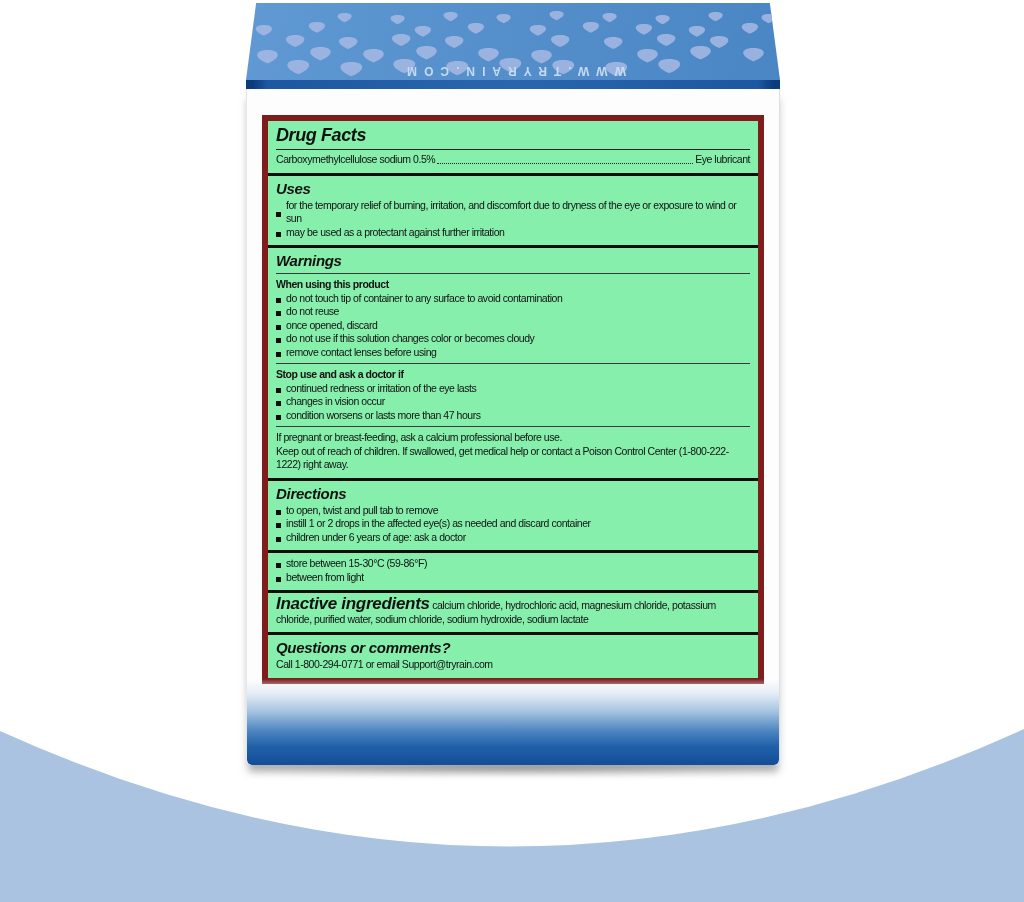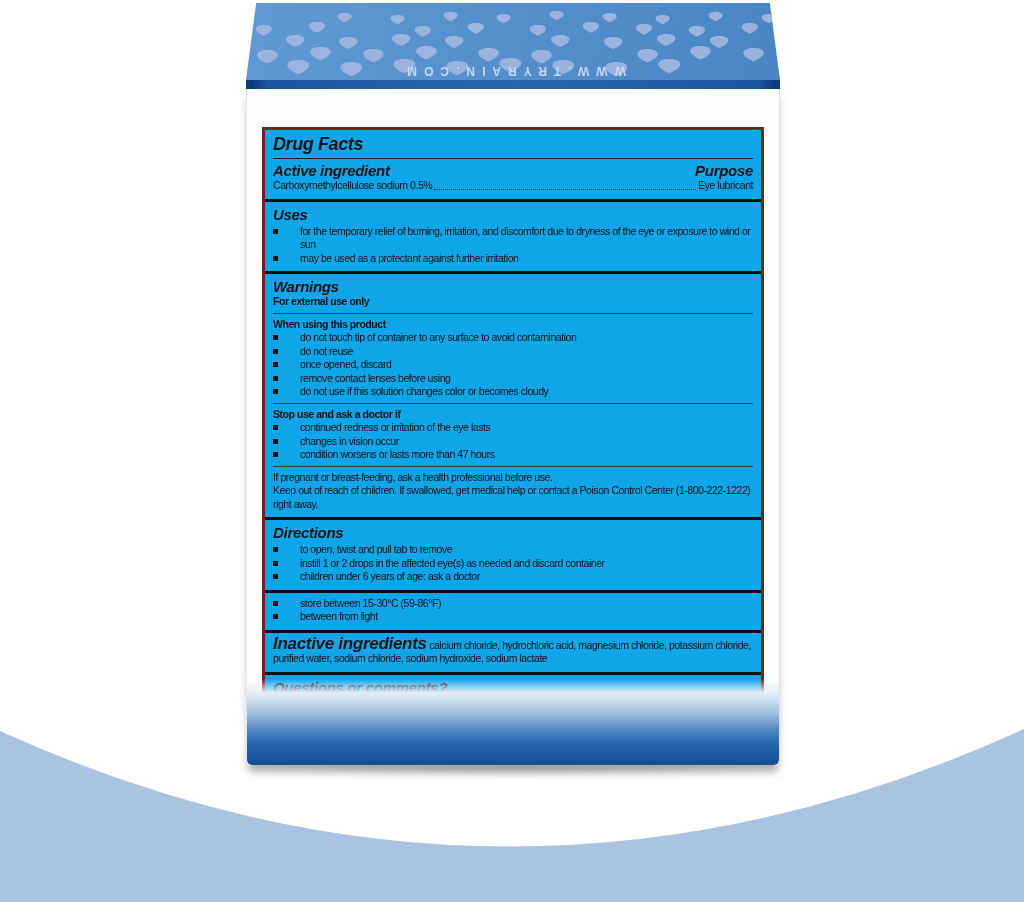--- a/index.html
+++ b/index.html
@@ -45,39 +45,39 @@
   .front-gradient {
     position:absolute; left:0; right:0; bottom:0; height:86px;
     background:linear-gradient(180deg,
       rgba(255,255,255,0) 0%, #e6eef6 16%, #a5c3e0 38%,
       #4e86c1 60%, #2161aa 78%, #134e97 100%);
     border-radius:0 0 5px 5px;
   }
 
   
   .label {
-    position:relative; margin:38px 15px 0 15px;
-    background:#0ea5e9; border:3px solid #7f1d1d;
+    position:relative; margin:26px 15px 0 15px;
+    background:#86efac; border:6px solid #7f1d1d;
   }
   .sec { padding:4px 8px 6px 8px; }
   .sec + .sec { border-top:3px solid #0d0d0d; }
 
   .df-title { font-size:18px; font-weight:bold; font-style:italic; letter-spacing:-0.4px; padding-bottom:3px; }
   .df-rule { border-bottom:1.5px solid #222; margin:0 0 3px 0; }
 
   h2.h { font-size:15px; font-weight:bold; font-style:italic; letter-spacing:-0.3px; line-height:17px; margin-bottom:2px; }
   .b { font-weight:normal; }
   .body, .li { font-size:10.5px; letter-spacing:-0.45px; line-height:13.5px; }
 
   .row { display:flex; align-items:flex-end; }
   .row .grow { flex:1; }
   .hdr-right { font-size:15px; font-weight:bold; font-style:italic; letter-spacing:-0.3px; }
   .leader { flex:1; border-bottom:1.6px dotted #222; margin:0 2px 3px 2px; min-width:30px; }
 
-  .li { display:flex; gap:22px; }
+  .li { display:flex; gap:5px;align-items:center; }
   .sq { flex:0 0 auto; width:5px; height:5px; background:#0d0d0d; margin-top:4px; }
   .li .txt { flex:1; }
 
   .thin-rule { border-bottom:1.2px solid #3a3a3a; margin:4px 0 4px 0; }
   .subh { font-size:10.5px; font-weight:bold; letter-spacing:-0.45px; line-height:13.5px; }
   .inline-h { font-size:17px; font-weight:bold; font-style:italic; letter-spacing:-0.3px; }
 
   .box-shadow-strip { position:absolute; left:250px; top:765px; width:528px; height:11px;
     background:radial-gradient(ellipse at 50% 0%, rgba(90,90,90,.45), rgba(150,150,150,.18) 60%, rgba(255,255,255,0) 100%);
     filter:blur(2px); }
@@ -145,25 +145,20 @@
     </div>
     <div class="lid-edge"></div>
 
     <div class="front">
 
       <div class="label">
 
         <div class="sec">
           <div class="df-title">Drug Facts</div>
           <div class="df-rule"></div>
-          <div class="row">
-            <span class="hdr-right">Active ingredient</span>
-            <span class="grow"></span>
-            <span class="hdr-right">Purpose</span>
-          </div>
           <div class="row body">
             <span>Carboxymethylcellulose sodium 0.5%</span>
             <span class="leader"></span>
             <span>Eye lubricant</span>
           </div>
         </div>
 
         <div class="sec">
           <h2 class="h">Uses</h2>
           <div class="li">
@@ -171,62 +166,61 @@
               <span class="txt">for the temporary relief of burning, irritation, and discomfort due to dryness of the eye or exposure to wind or sun</span>
             </div>
           <div class="li">
               <span class="sq"></span>
               <span class="txt">may be used as a protectant against further irritation</span>
             </div>
         </div>
 
         <div class="sec">
           <h2 class="h" style="margin-bottom:0">Warnings</h2>
-          <div class="subh">For external use only</div>
           <div class="thin-rule"></div>
 
           <div class="subh">When using this product</div>
           <div class="li">
               <span class="sq"></span>
               <span class="txt">do not touch tip of container to any surface to avoid contamination</span>
             </div>
           <div class="li">
               <span class="sq"></span>
               <span class="txt">do not reuse</span>
             </div>
           <div class="li">
               <span class="sq"></span>
               <span class="txt">once opened, discard</span>
             </div>
           <div class="li">
               <span class="sq"></span>
+              <span class="txt">do not use if this solution changes color or becomes cloudy</span>
+            </div>
+          <div class="li">
+              <span class="sq"></span>
               <span class="txt">remove contact lenses before using</span>
             </div>
-          <div class="li">
-              <span class="sq"></span>
-              <span class="txt">do not use if this solution changes color or becomes cloudy</span>
-            </div>
           <div class="thin-rule"></div>
 
           <div class="subh">Stop use and ask a doctor if</div>
           <div class="li">
               <span class="sq"></span>
               <span class="txt">continued redness or irritation of the eye lasts</span>
             </div>
           <div class="li">
               <span class="sq"></span>
               <span class="txt">changes in vision occur</span>
             </div>
           <div class="li">
               <span class="sq"></span>
               <span class="txt">condition worsens or lasts more than 47 hours</span>
             </div>
           <div class="thin-rule"></div>
 
-          <p class="body"><b class="b">If pregnant or breast-feeding,</b><span> ask a health professional before use.</span></p>
+          <p class="body"><b class="b">If pregnant or breast-feeding,</b><span> ask a calcium professional before use.</span></p>
           <p class="body"><b class="b">Keep out of reach of children.</b><span> If swallowed, get medical help or contact a Poison Control Center (1-800-222-1222) right away.</span></p>
         </div>
 
         <div class="sec">
           <h2 class="h">Directions</h2>
           <div class="li">
               <span class="sq"></span>
               <span class="txt">to open, twist and pull tab to remove</span>
             </div>
           <div class="li">

